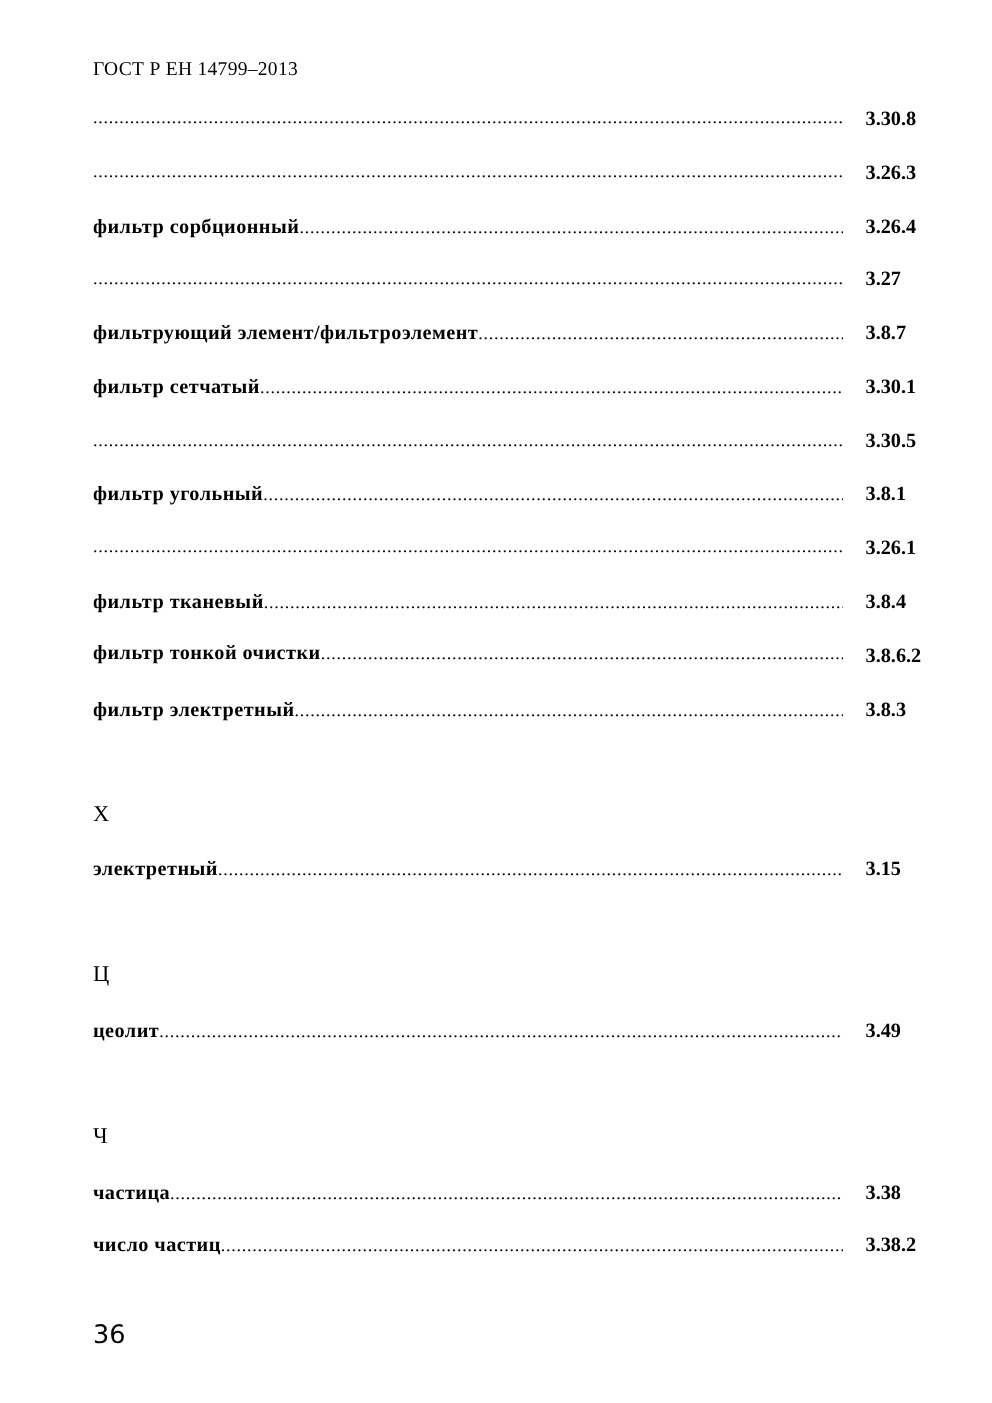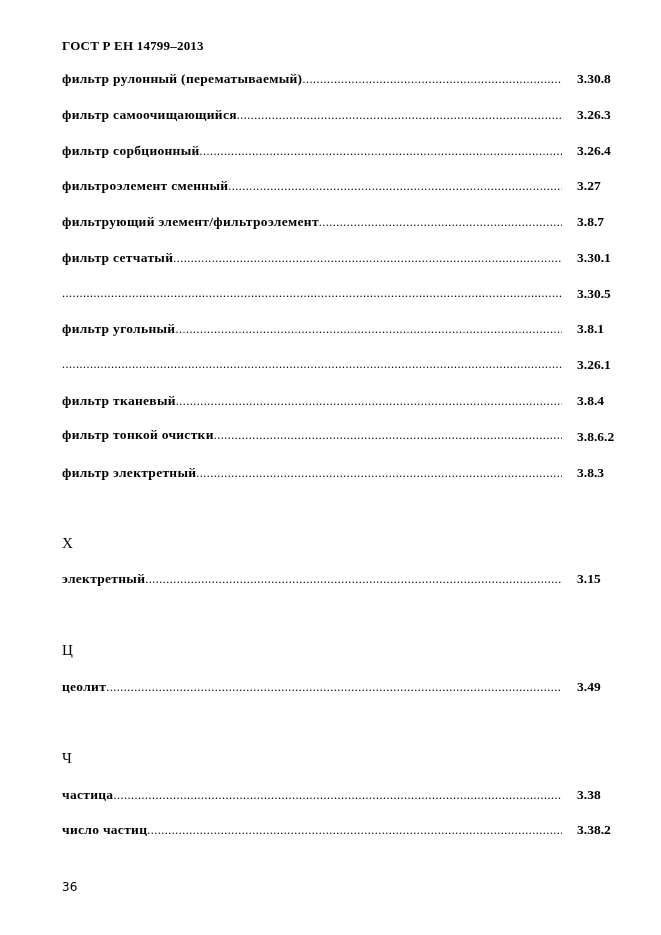--- a/index.html
+++ b/index.html
@@ -13,21 +13,21 @@
       position: relative;
       overflow: hidden;
       font-family: "Liberation Serif", "DejaVu Serif", serif;
       color: #000;
     }
     .page-header {
       position: absolute;
       left: 62px;
       top: 38px;
       font-size: 13px;
-      font-weight: bold;
+      font-weight: normal;
       letter-spacing: 0.2px;
     }
     .entry {
       position: absolute;
       left: 62px;
       width: 500px;
       height: 18px;
       font-size: 13.5px;
       font-weight: bold;
       display: flex;
@@ -61,50 +61,47 @@
       position: absolute;
       left: 62px;
       font-size: 15px;
       font-weight: normal;
     }
     .page-number {
       position: absolute;
       left: 62px;
       top: 880px;
       font-family: "DejaVu Sans", sans-serif;
-      font-size: 12px;
+      font-size: 17px;
     }
   </style>
 </head>
 <body>
 
 <div>
 
   <div class="page-header">ГОСТ Р ЕН 14799–2013</div>
 
   <div class="entry" style="top:71px">
-    <span class="term">фильтр рулонный (перематываемый)</span>
       <span class="dots"></span>
   </div>
   <div class="ref" style="top:71px">3.30.8</div>
 
   <div class="entry" style="top:107px">
-    <span class="term">фильтр самоочищающийся</span>
       <span class="dots"></span>
   </div>
   <div class="ref" style="top:107px">3.26.3</div>
 
   <div class="entry" style="top:143px">
     <span class="term">фильтр сорбционный</span>
       <span class="dots"></span>
   </div>
   <div class="ref" style="top:143px">3.26.4</div>
 
   <div class="entry" style="top:178px">
-    <span class="term">фильтроэлемент сменный</span>
       <span class="dots"></span>
   </div>
   <div class="ref" style="top:178px">3.27</div>
 
   <div class="entry" style="top:214px">
     <span class="term">фильтрующий элемент/фильтроэлемент</span>
       <span class="dots"></span>
   </div>
   <div class="ref" style="top:214px">3.8.7</div>
 

